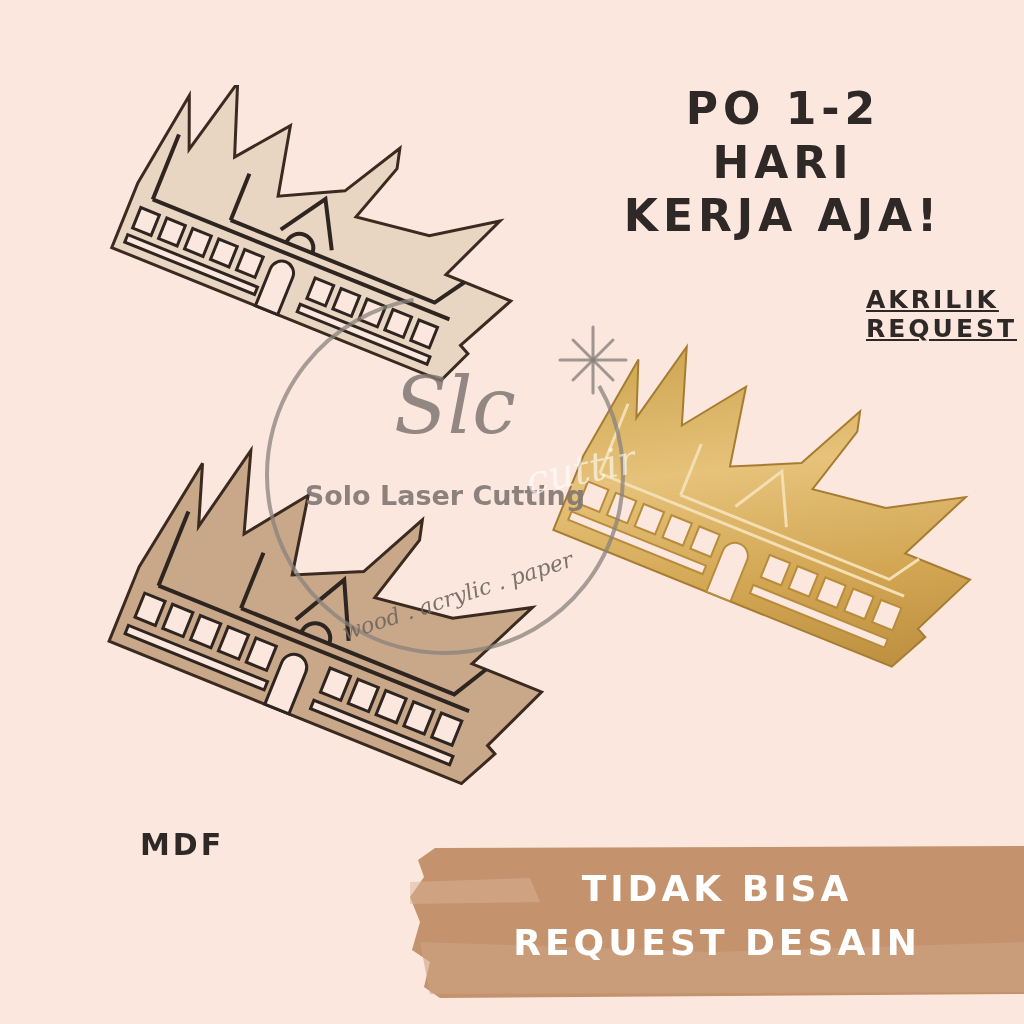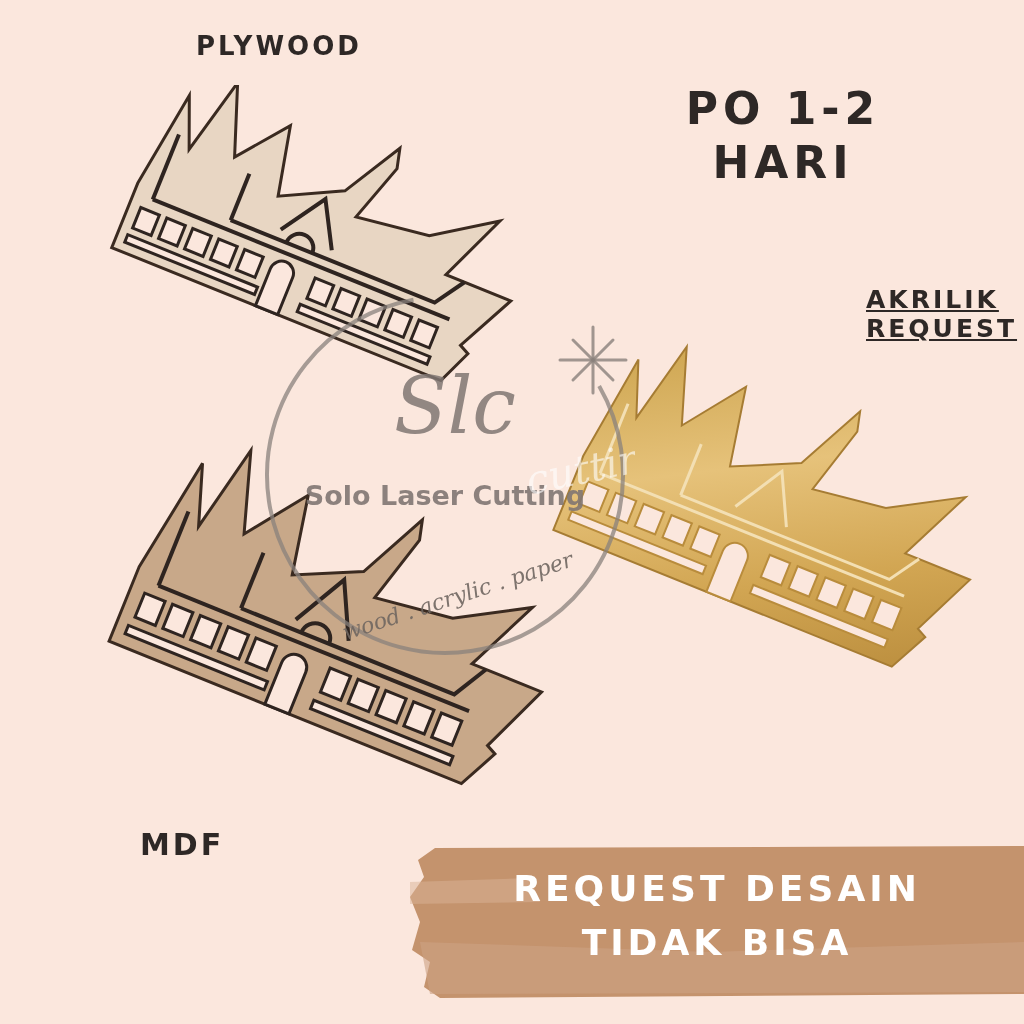--- a/index.html
+++ b/index.html
@@ -36,24 +36,24 @@
       position: absolute; left: 410px; top: 862px; width: 614px;
       text-align: center; color: #ffffff; font-weight: bold;
       font-size: 36px; letter-spacing: 4px; line-height: 1.5;
     }
   </style>
 </head>
 <body>
 
 <div class="canvas">
 
-  <div class="label label-plywood">PLYWOOD</div>
 
   <div class="headline">
     <div>PO 1-2 HARI</div>
+    <div>KERJA AJA!</div>
   </div>
 
   <div class="label label-akrilik">
     <div>AKRILIK</div>
     <div>REQUEST</div>
   </div>
 
   <svg class="product" style="left:80px;top:85px;" width="470" height="360" viewBox="0 0 470 360">
     <g transform="rotate(22 235 180)">
       <path d="M40 170 L55 70 L75 120 L95 40 L120 110 L160 60 L175 130 L235 100 L270 40 L275 60 L255 120 L330 110 L390 70 L360 140 L430 140 L400 200 L410 205 L395 240 L40 240 Z" fill="#e8d6c3" stroke="#3a2a20" stroke-width="3"></path>
@@ -163,17 +163,17 @@
   </svg>
 
   <div class="label label-mdf">MDF</div>
 
   <svg class="banner" viewBox="0 0 614 160" preserveAspectRatio="none">
     <path d="M25 6 L614 4 L614 152 L30 156 L14 145 L20 120 L2 108 L10 80 L0 55 L14 35 L8 18 Z" fill="#c4936d"></path>
     <path d="M10 100 L300 110 L614 100 L614 150 L20 152 Z" fill="#cda283" fill-opacity="0.6"></path>
     <path d="M0 40 L120 36 L130 60 L0 62 Z" fill="#d9b497" fill-opacity="0.5"></path>
   </svg>
   <div class="banner-text">
+    <div>TIDAK BISA</div>
     <div>REQUEST DESAIN</div>
-    <div>TIDAK BISA</div>
   </div>
 
 </div>
 
 </body></html>

